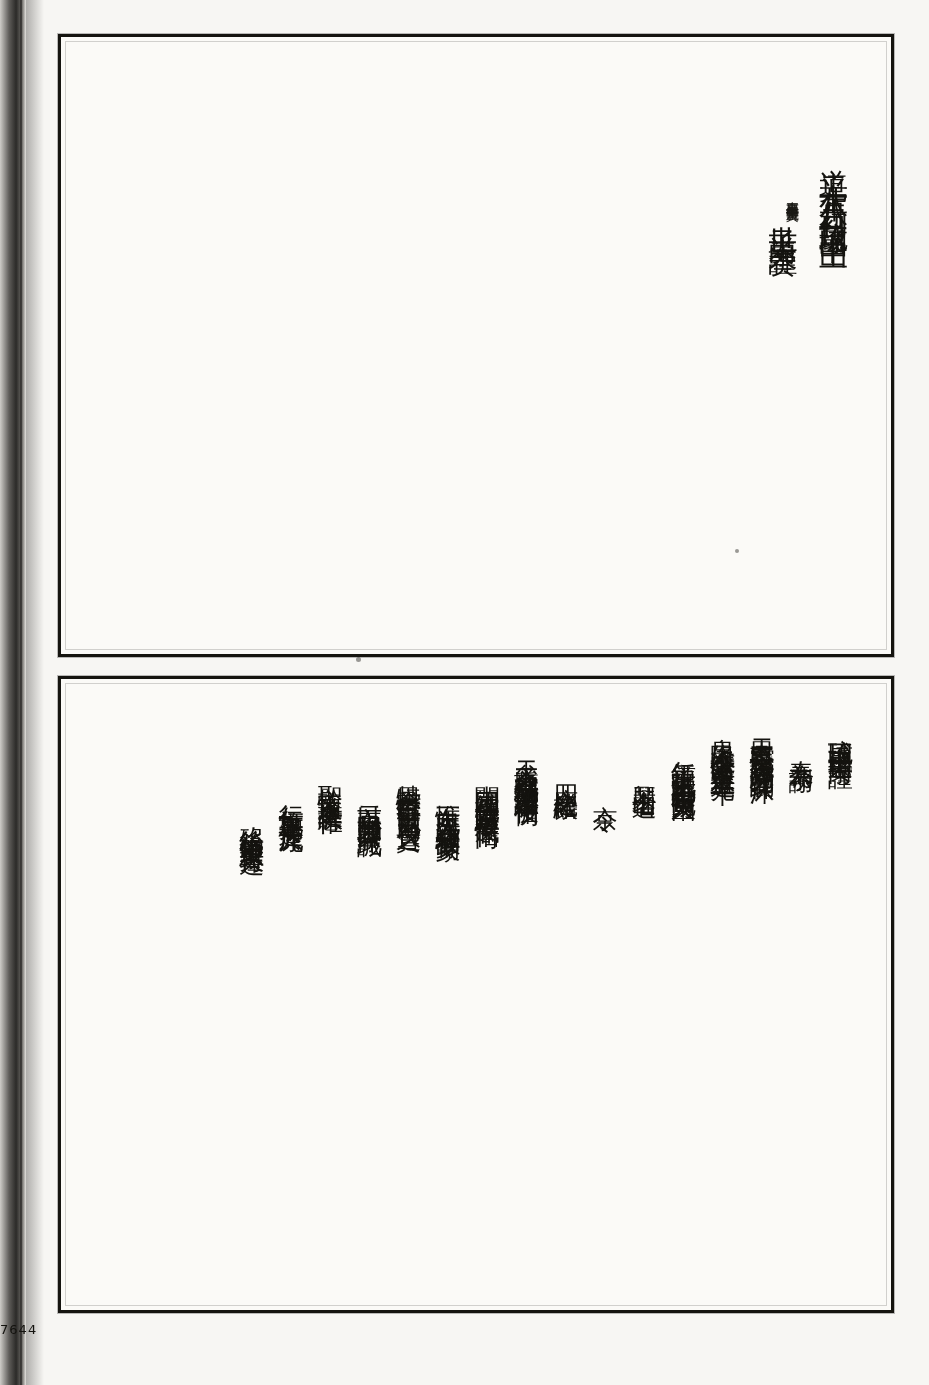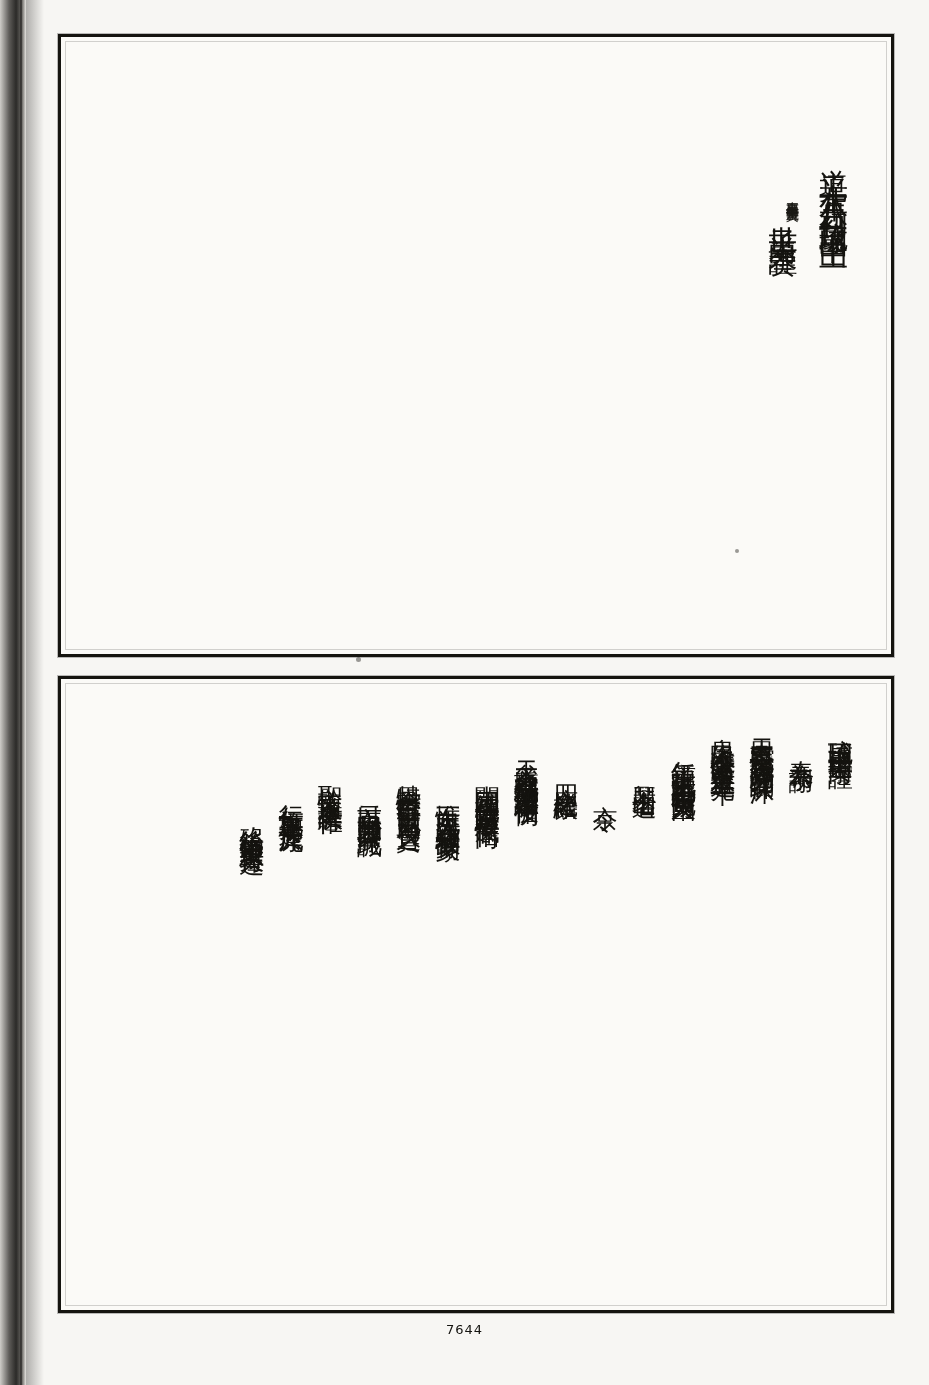--- a/index.html
+++ b/index.html
@@ -132,21 +132,21 @@
   #frame-bottom .vcol.raise1 { margin-top: 22px; }
   #frame-bottom .vcol.raise2 { margin-top: 46px; }
   #frame-bottom .vcol.raise3 { margin-top: 66px; }
   #frame-bottom .vcol.raise4 { margin-top: 88px; }
 
   
   #page-number {
     position: absolute;
     left: 0; right: 0;
     top: 1322px;
-    text-align: center;
+    text-align: left;
     font-family: "DejaVu Sans", sans-serif;
     font-size: 13px;
     letter-spacing: .08em;
     color: #14130f;
   }
 
   
   .speck {
     position: absolute;
     background: #3a3833;

